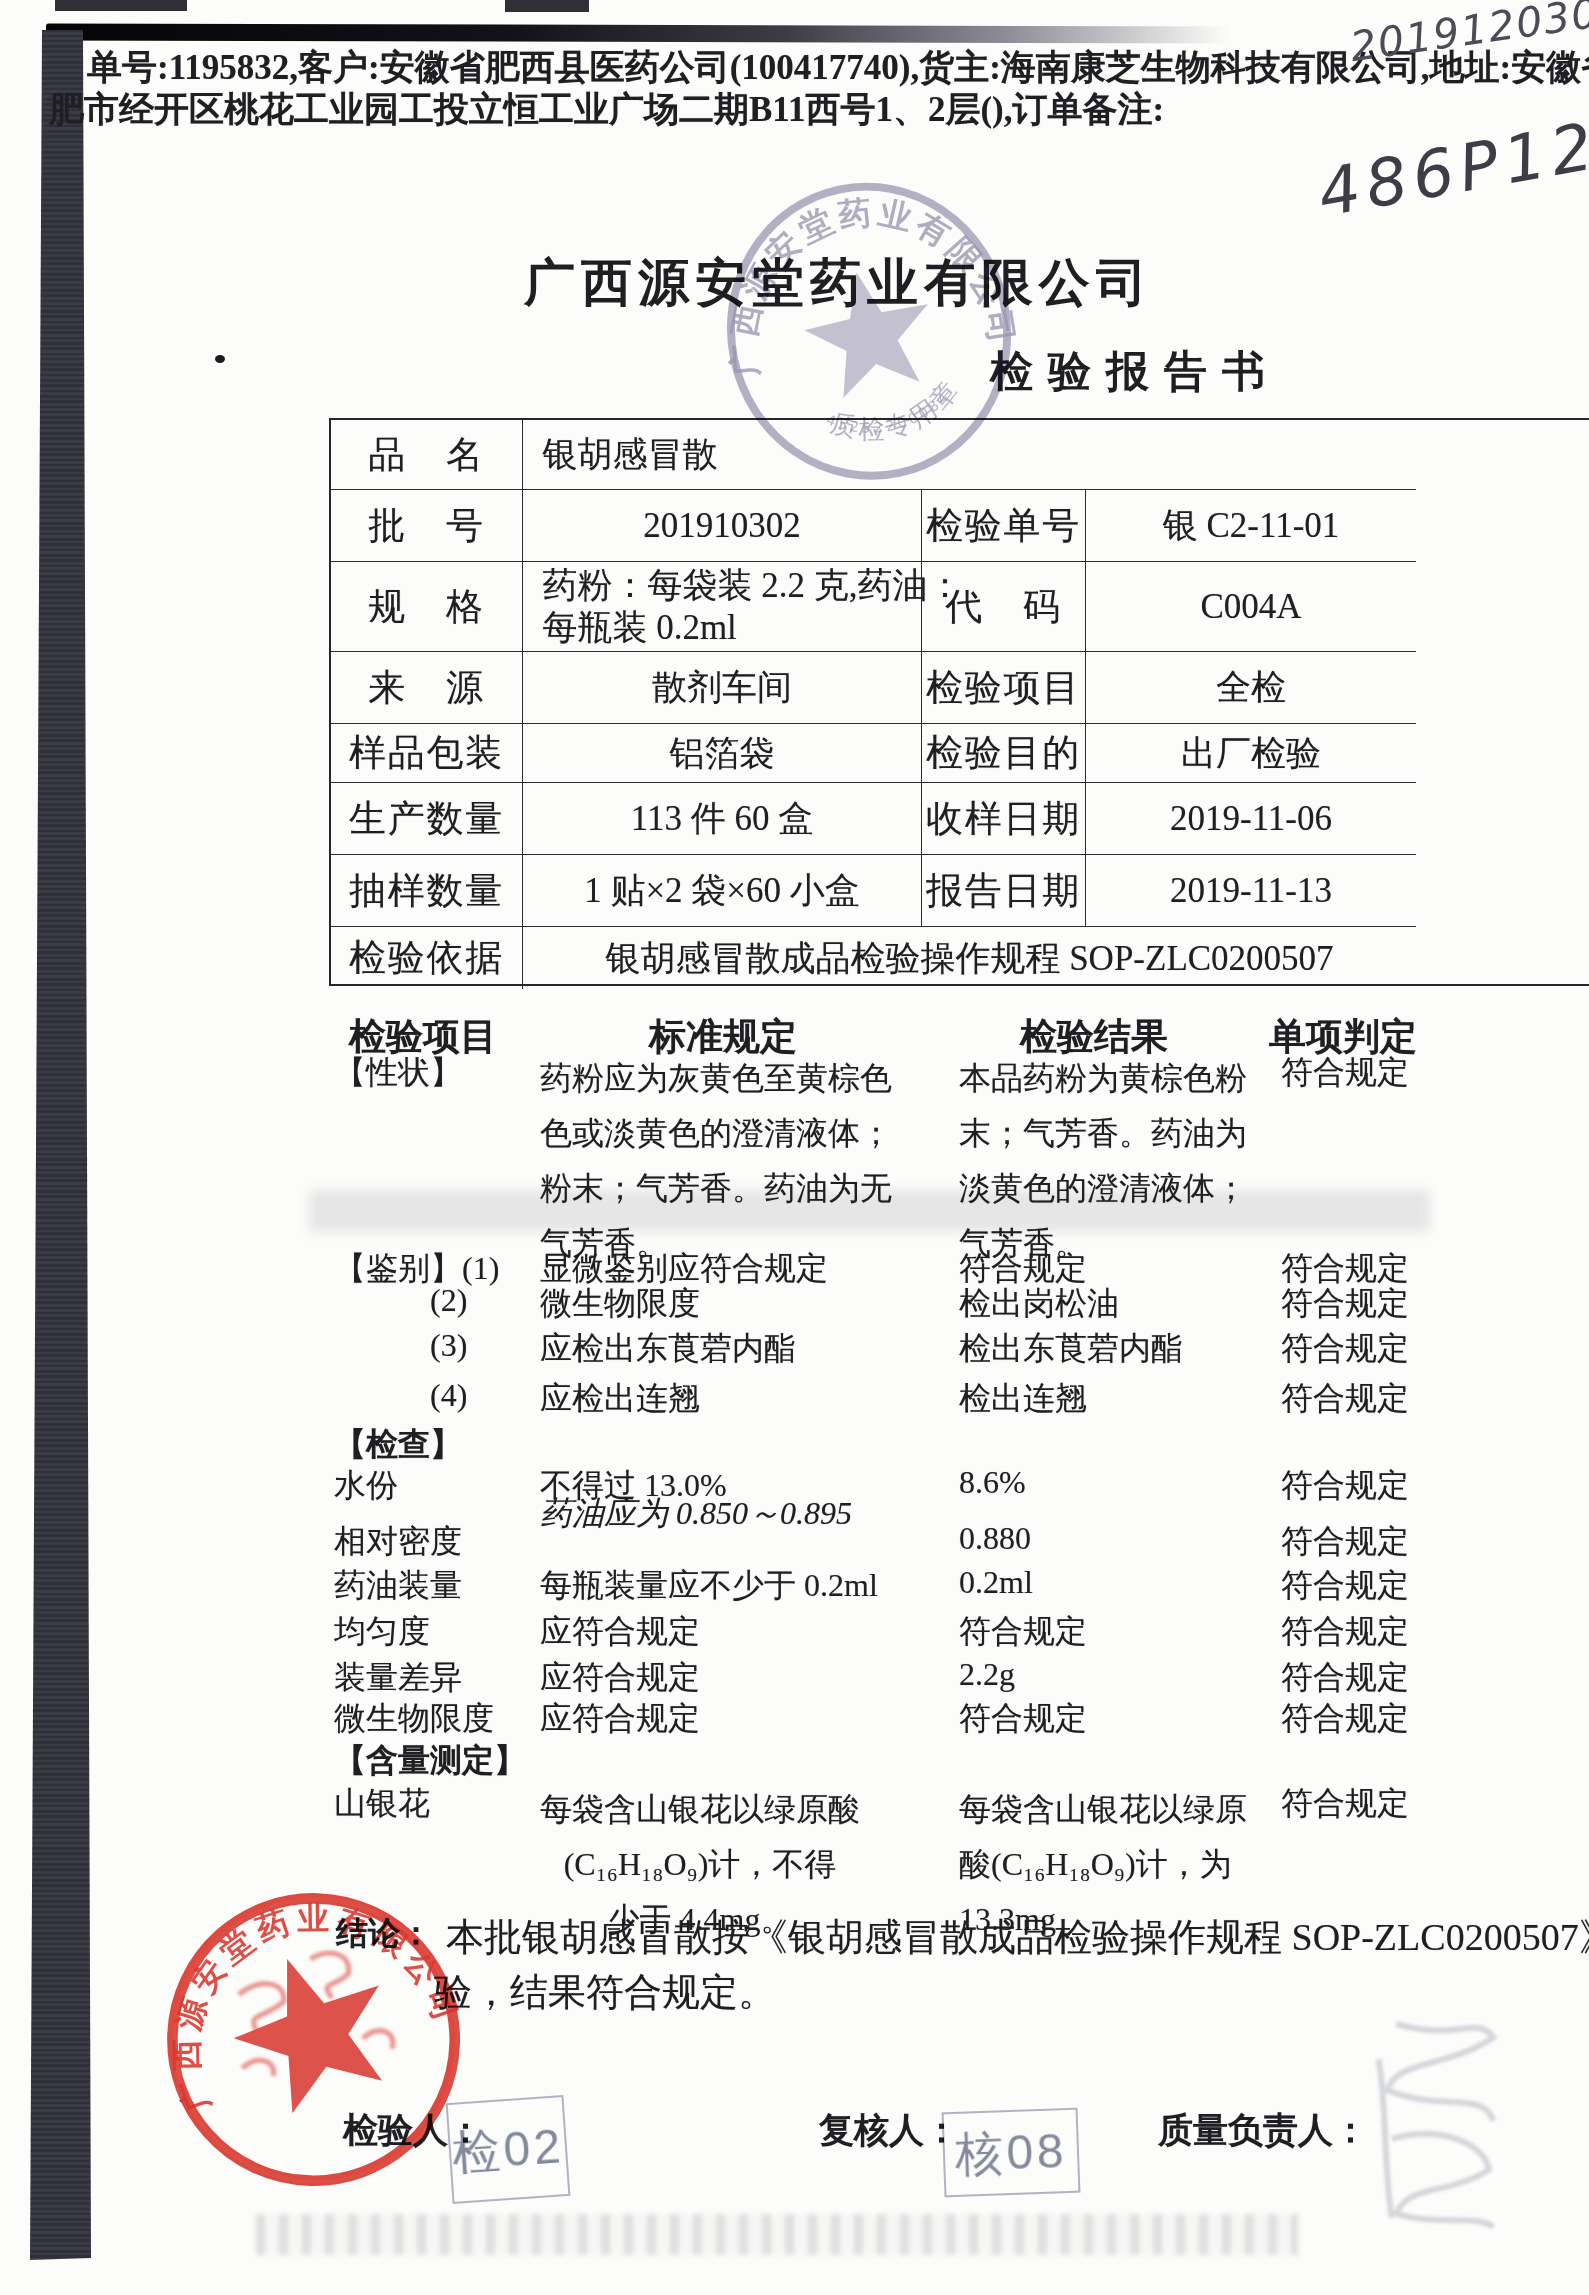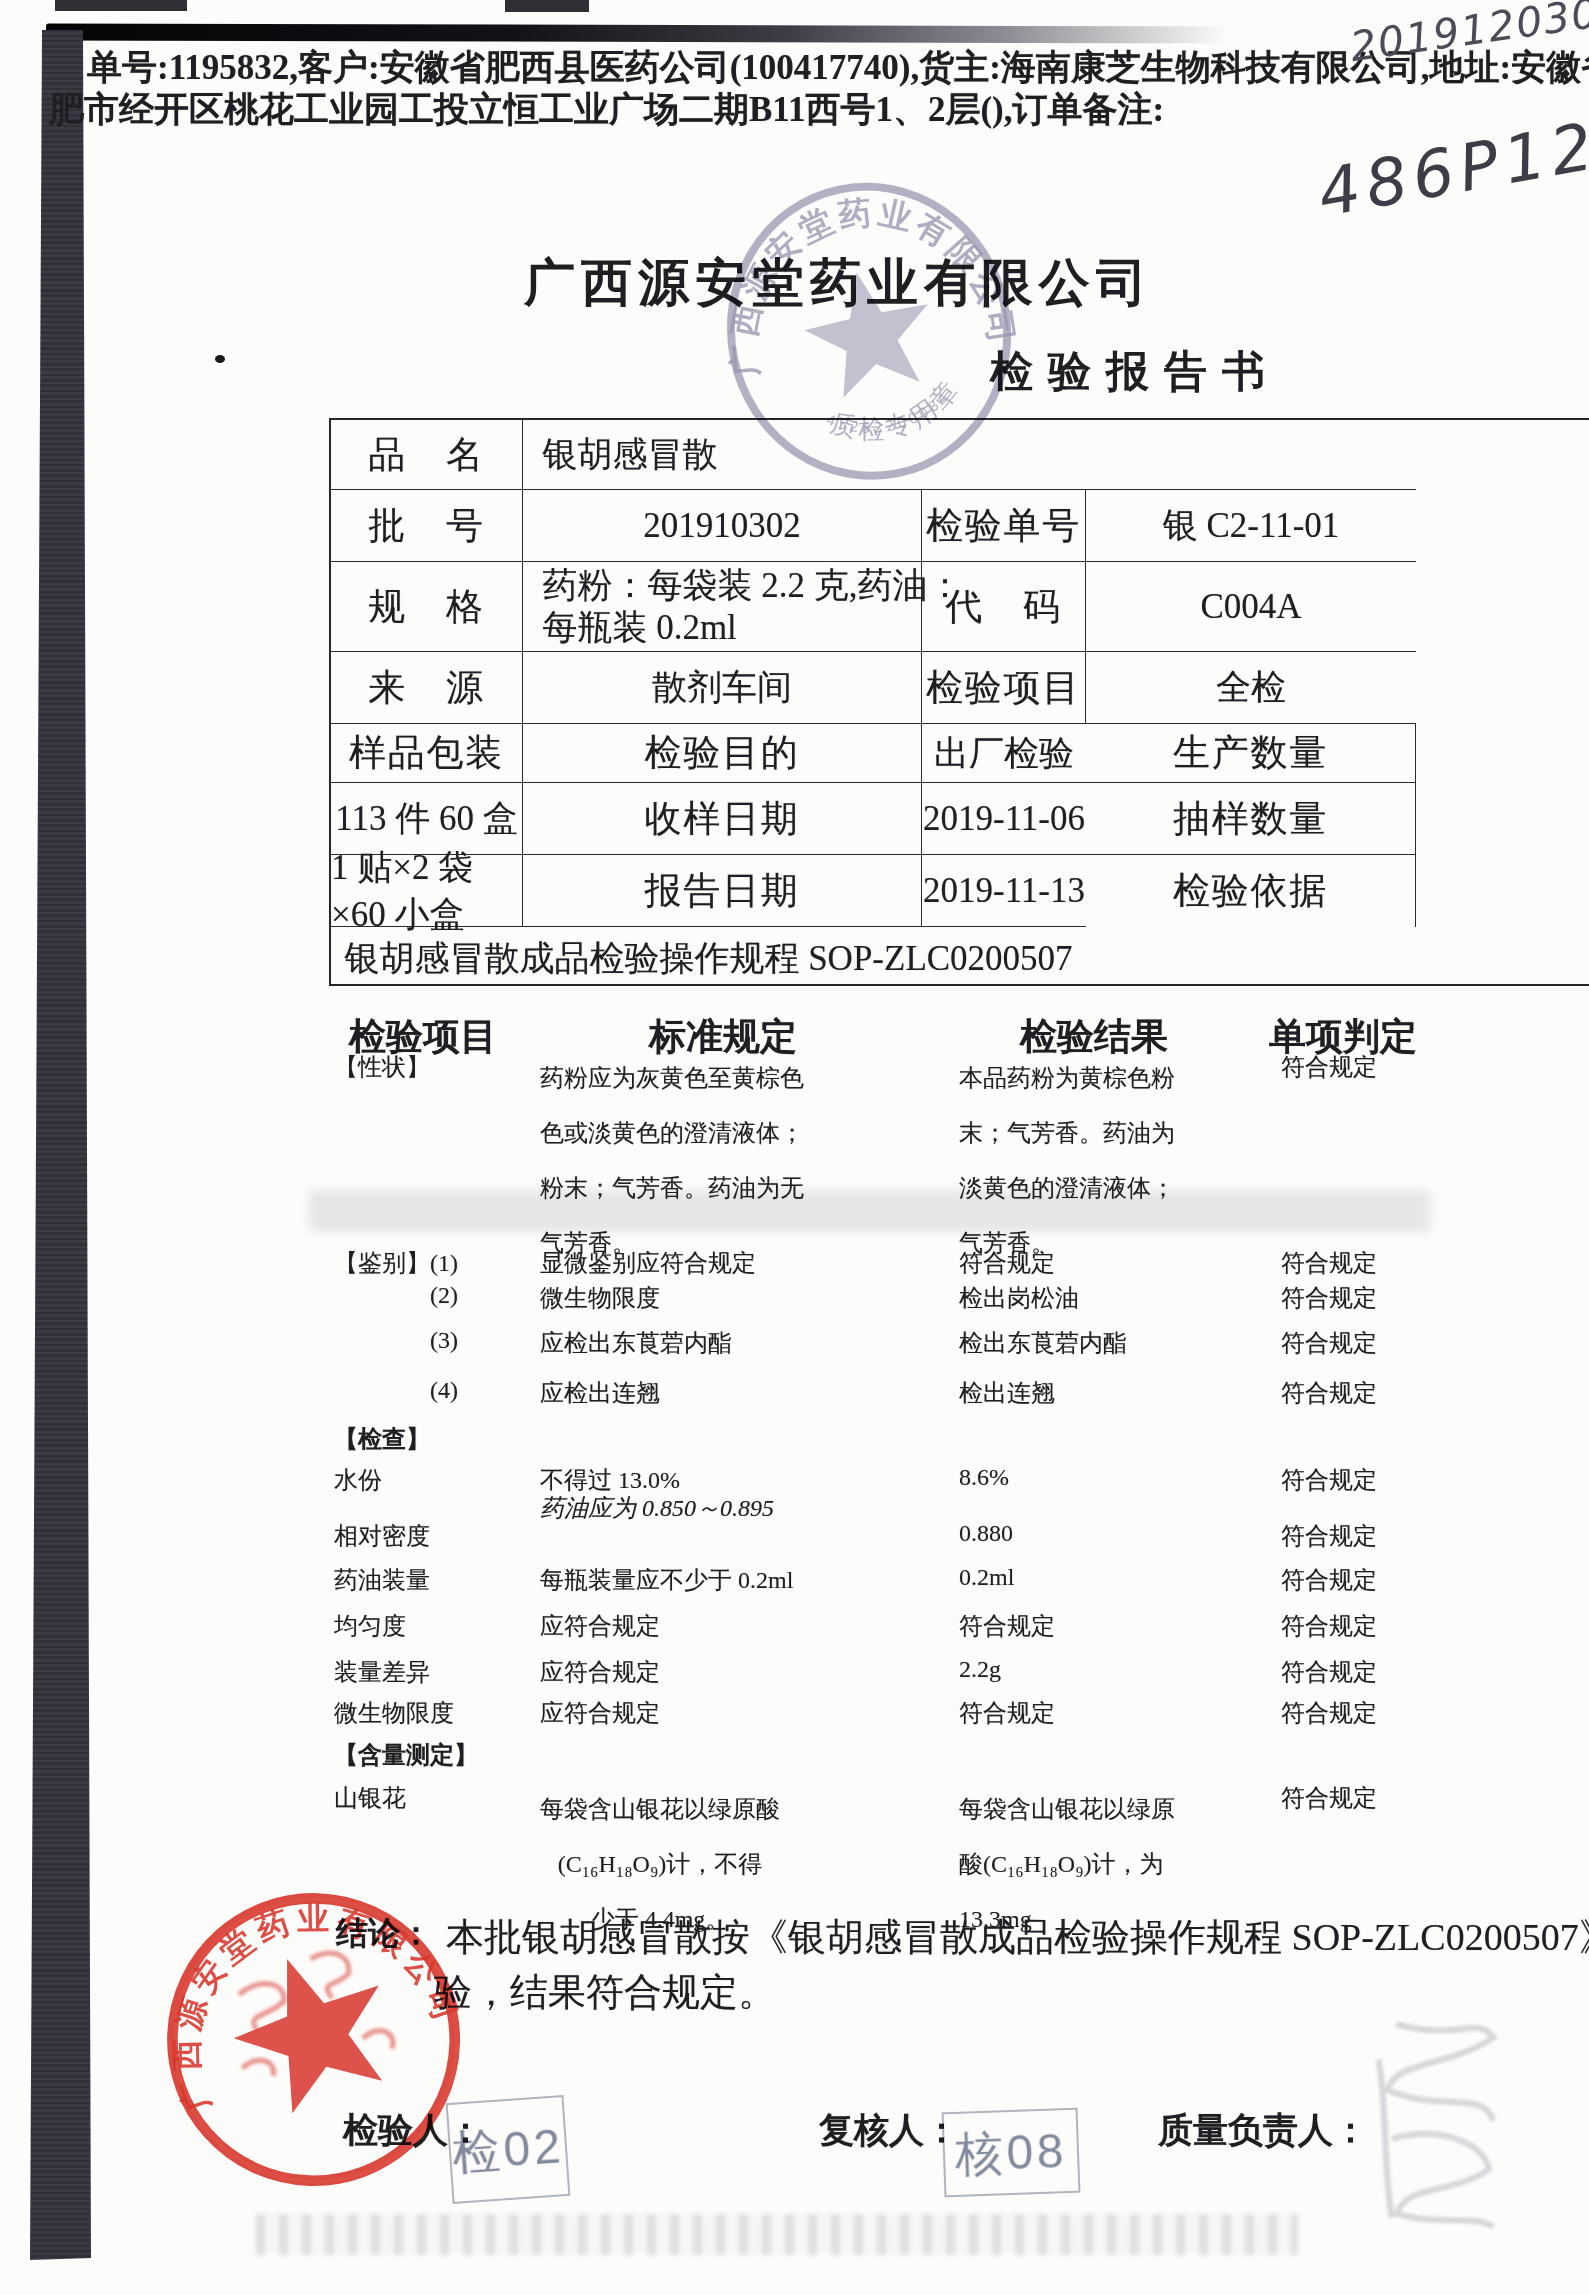--- a/index.html
+++ b/index.html
@@ -37,21 +37,21 @@
         font-size:35px;text-shadow:0 0 0.9px rgba(35,35,40,.4);}
   .cell.lbl{font-size:37px;letter-spacing:1.8px;}
   .cell.noR{border-right:none}
   .cell.noB{border-bottom:none}
   .cell.sp3{grid-column:span 3;}
   .cell.vleft{justify-content:flex-start;padding-left:19.4px;}
   .two-line{line-height:42px;white-space:nowrap;}
 
   
   .rh{position:absolute;font-size:37px;font-weight:600;white-space:nowrap;text-shadow:0 0 0.9px rgba(35,35,40,.4);}
-  .rc{position:absolute;font-size:24px;white-space:nowrap;text-shadow:0 0 0.9px rgba(35,35,40,.4);}
+  .rc{position:absolute;font-size:32px;white-space:nowrap;text-shadow:0 0 0.9px rgba(35,35,40,.4);}
   .mline div{line-height:55px;}
 
   
   .sig{position:absolute;font-size:35px;white-space:nowrap;font-weight:600;text-shadow:0 0 0.9px rgba(35,35,40,.4);}
   .box-stamp{position:absolute;display:flex;align-items:center;justify-content:center;
              border:2.6px solid rgba(125,133,155,.6);color:rgba(112,120,145,.85);
              font-size:48px;letter-spacing:3.5px;font-family:"Liberation Sans",sans-serif;
              mix-blend-mode:multiply;filter:blur(0.4px);}
   svg.stamp{position:absolute;mix-blend-mode:multiply;}
 </style>
@@ -95,20 +95,21 @@
     </div>
     <div class="cell lbl">代　码</div>
     <div class="cell noR">C004A</div>
 
     <div class="cell lbl">来　源</div>
     <div class="cell">散剂车间</div>
     <div class="cell lbl">检验项目</div>
     <div class="cell noR">全检</div>
 
     <div class="cell lbl">样品包装</div>
+    <div class="cell">铝箔袋</div>
     <div class="cell lbl">检验目的</div>
     <div class="cell noR">出厂检验</div>
 
     <div class="cell lbl">生产数量</div>
     <div class="cell">113 件 60 盒</div>
     <div class="cell lbl">收样日期</div>
     <div class="cell noR">2019-11-06</div>
 
     <div class="cell lbl">抽样数量</div>
     <div class="cell">1 贴×2 袋×60 小盒</div>

